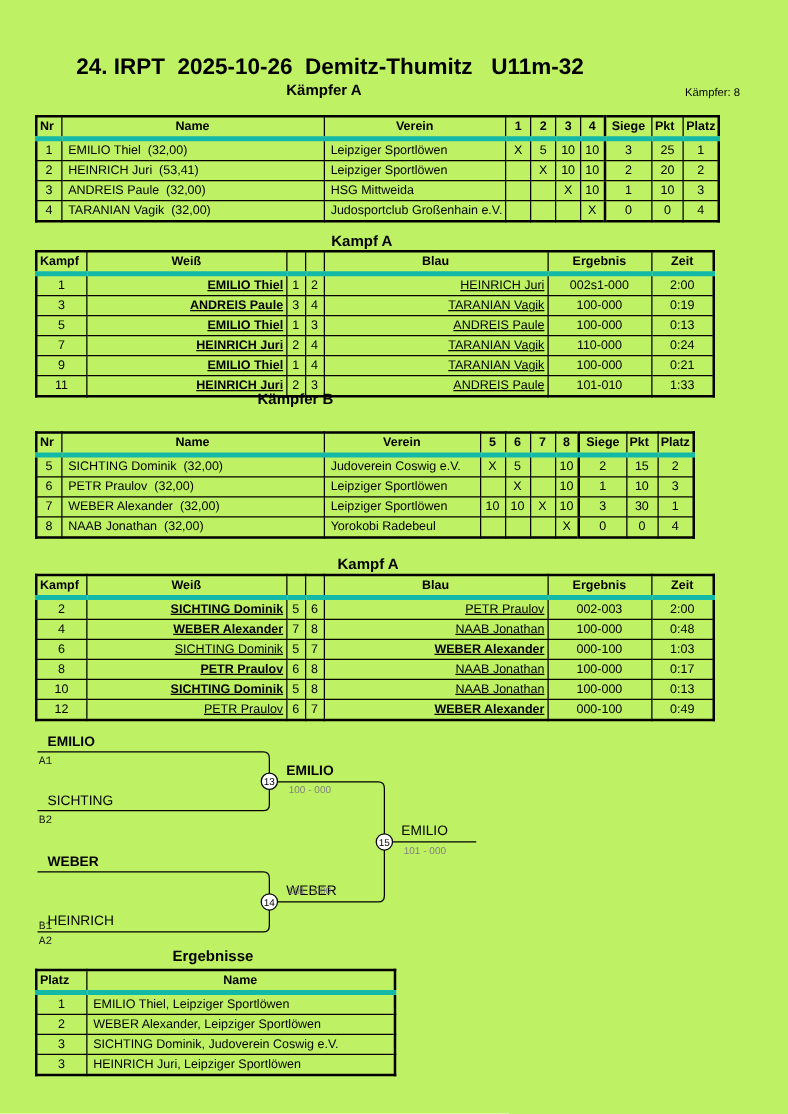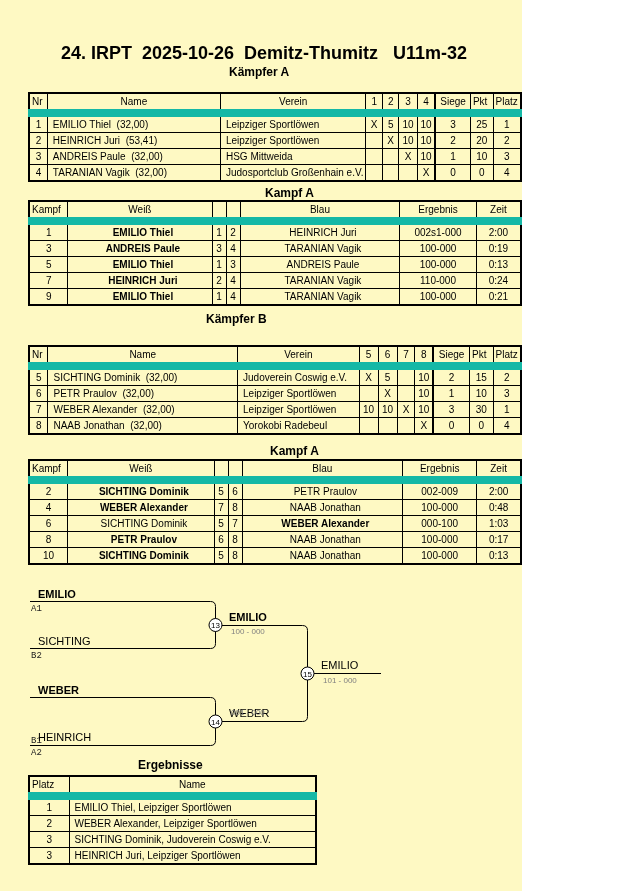--- a/index.html
+++ b/index.html
@@ -1,29 +1,29 @@
 <!DOCTYPE html>
 <html><head>
 <meta charset="utf-8">
 <style>
   html,body{margin:0;padding:0;background:#fff;}
-  .page{position:relative;width:522px;height:891px;background:#fef9c3;color:#000;
+  .page{position:relative;width:630px;height:891px;background:#bef264;color:#000;
         font-family:"Liberation Sans","DejaVu Sans",sans-serif;overflow:hidden;}
   .title{position:absolute;left:0;top:43px;width:528px;text-align:center;
          font-size:18px;font-weight:bold;white-space:pre;}
   .sec{position:absolute;font-size:12px;font-weight:bold;white-space:pre;}
   .count{position:absolute;left:548px;top:69px;font-size:9px;}
   table.t{position:absolute;border-collapse:collapse;border:2px solid #000;
           font-size:10px;table-layout:fixed;}
   .t th,.t td{border:1px solid #000;height:15px;padding:0 2px;line-height:12px;
               white-space:pre;overflow:visible;}
-  .t thead th{border-bottom:8px solid #14b8a6;font-weight:normal;}
+  .t thead th{border-bottom:4px solid #14b8a6;font-weight:bold;}
   .ctr{text-align:center;}
   .lft{text-align:left;padding-left:5px !important;}
-  .pl8{text-align:center;padding-left:8px !important;}
+  .pl8{text-align:right;padding-left:8px !important;text-decoration:underline;}
   .hl{text-align:left;padding-left:2px !important;}
   .no-l{border-left:none !important;}
   .thick-l{border-left:2px solid #000 !important;}
   .b{font-weight:bold;}
   .bl{position:absolute;font-size:11px;white-space:pre;}
   .tag{position:absolute;font-size:9px;color:#222;white-space:pre;font-family:Liberation Mono, monospace;}
   .res{position:absolute;font-size:8px;color:#808080;white-space:pre;text-align:center;}
   svg.overlay{position:absolute;left:0;top:0;pointer-events:none;}
   svg.overlay text{font:8px "Liberation Sans","DejaVu Sans",sans-serif;
                    text-anchor:middle;fill:#000;stroke:none;}
@@ -178,20 +178,29 @@
       </tr>
       <tr>
         <td class="ctr">9</td>
         <td class="pl8 b">EMILIO Thiel</td>
         <td class="ctr">1</td>
         <td class="ctr">4</td>
         <td class="pl8">TARANIAN Vagik</td>
         <td class="ctr">100-000</td>
         <td class="ctr">0:21</td>
       </tr>
+      <tr>
+        <td class="ctr">11</td>
+        <td class="pl8 b">HEINRICH Juri</td>
+        <td class="ctr">2</td>
+        <td class="ctr">3</td>
+        <td class="pl8">ANDREIS Paule</td>
+        <td class="ctr">101-010</td>
+        <td class="ctr">1:33</td>
+      </tr>
     </tbody>
   </table>
 
   <div class="sec" style="left:206px;top:312px">Kämpfer B</div>
 
   <table class="t" style="left:28px;top:345px">
     <colgroup>
         <col style="width:20px">
         <col style="width:210px">
         <col style="width:125px">
@@ -292,21 +301,21 @@
       <th class="ctr no-l">Zeit</th>
     </tr>
       </thead>
     <tbody>
       <tr>
         <td class="ctr">2</td>
         <td class="pl8 b">SICHTING Dominik</td>
         <td class="ctr">5</td>
         <td class="ctr">6</td>
         <td class="pl8">PETR Praulov</td>
-        <td class="ctr">002-009</td>
+        <td class="ctr">002-003</td>
         <td class="ctr">2:00</td>
       </tr>
       <tr>
         <td class="ctr">4</td>
         <td class="pl8 b">WEBER Alexander</td>
         <td class="ctr">7</td>
         <td class="ctr">8</td>
         <td class="pl8">NAAB Jonathan</td>
         <td class="ctr">100-000</td>
         <td class="ctr">0:48</td>
@@ -330,20 +339,29 @@
         <td class="ctr">0:17</td>
       </tr>
       <tr>
         <td class="ctr">10</td>
         <td class="pl8 b">SICHTING Dominik</td>
         <td class="ctr">5</td>
         <td class="ctr">8</td>
         <td class="pl8">NAAB Jonathan</td>
         <td class="ctr">100-000</td>
         <td class="ctr">0:13</td>
+      </tr>
+      <tr>
+        <td class="ctr">12</td>
+        <td class="pl8">PETR Praulov</td>
+        <td class="ctr">6</td>
+        <td class="ctr">7</td>
+        <td class="pl8 b">WEBER Alexander</td>
+        <td class="ctr">000-100</td>
+        <td class="ctr">0:49</td>
       </tr>
     </tbody>
   </table>
 
   <svg class="overlay" width="630" height="891" viewBox="0 0 630 891">
     <g stroke="#000" fill="none" stroke-width="1">
       <path d="M30,601.5 H210.5 Q215.5,601.5 215.5,606.5 V643.5 Q215.5,648.5 210.5,648.5 H30"></path>
       <path d="M30,697.5 H210.5 Q215.5,697.5 215.5,702.5 V740.5 Q215.5,745.5 210.5,745.5 H30"></path>
       <path d="M215.5,625.5 H302.5 Q307.5,625.5 307.5,630.5 V673.5"></path>
       <path d="M215.5,721.5 H302.5 Q307.5,721.5 307.5,716.5 V673.5"></path>

